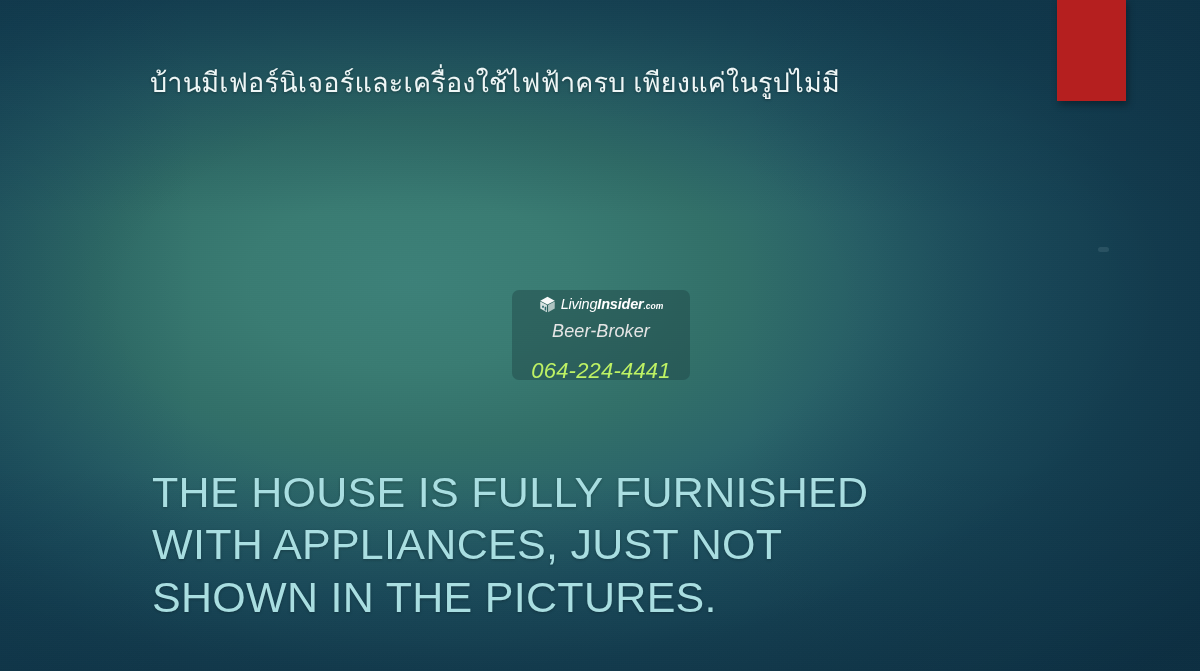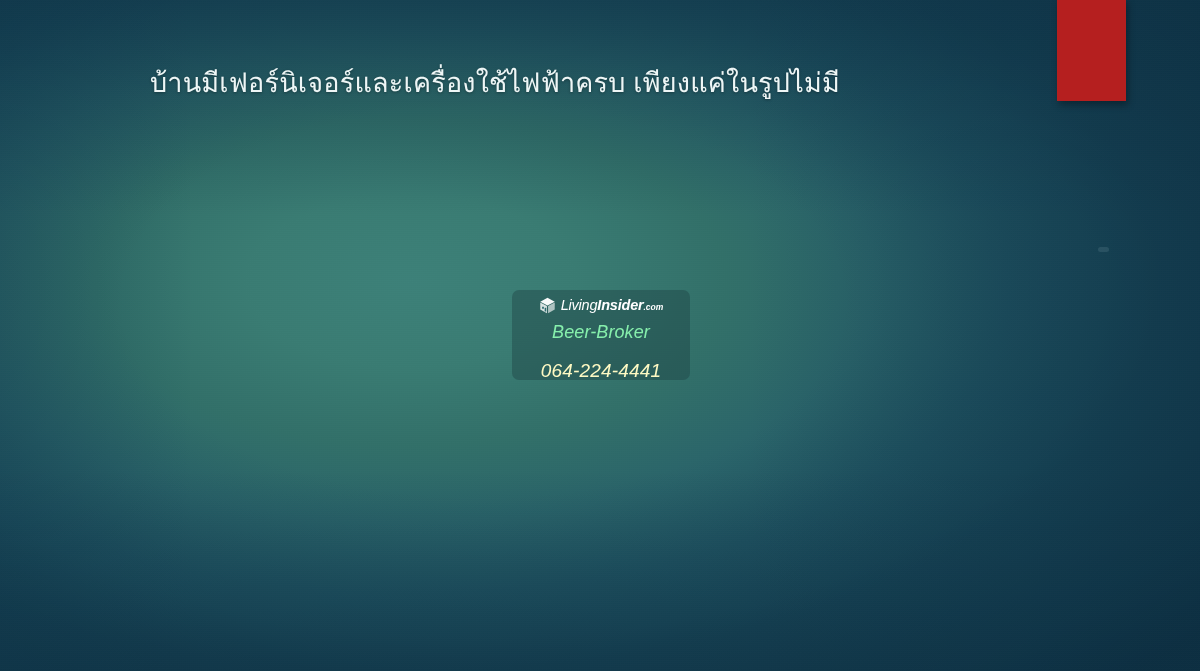--- a/index.html
+++ b/index.html
@@ -134,29 +134,29 @@
   }
   .wm-wordmark .wm-light { font-weight: 400; }
   .wm-wordmark .wm-bold  { font-weight: 700; }
   .wm-wordmark .wm-tld {
     font-size: 8.5px;
     font-weight: 700;
     letter-spacing: 0px;
     vertical-align: baseline;
   }
   .wm-name {
-    color: #86efac;
+    color: #e5e5e5;
     font-size: 18px;
     line-height: 1;
     margin-top: 9px;
     letter-spacing: 0.1px;
   }
   .wm-phone {
-    color: #fef9c3;
-    font-size: 19px;
+    color: #bef264;
+    font-size: 22px;
     line-height: 1;
     margin-top: 20px;
     letter-spacing: 0.2px;
   }
 
   
   .headline {
     position: absolute;
     left: 152px;
     top: 466px;
@@ -213,16 +213,17 @@
       <div class="wm-wordmark">
         <span class="wm-light">Living</span><span class="wm-bold">Insider</span><span class="wm-tld">.com</span>
       </div>
     </div>
 
     <div class="wm-name">Beer-Broker</div>
 
     <div class="wm-phone">064-224-4441</div>
   </div>
 
+  <div class="headline">THE HOUSE IS FULLY FURNISHED WITH APPLIANCES, JUST NOT SHOWN IN THE PICTURES.</div>
 
   <div class="speck"></div>
 
 </div>
 
 </body></html>

